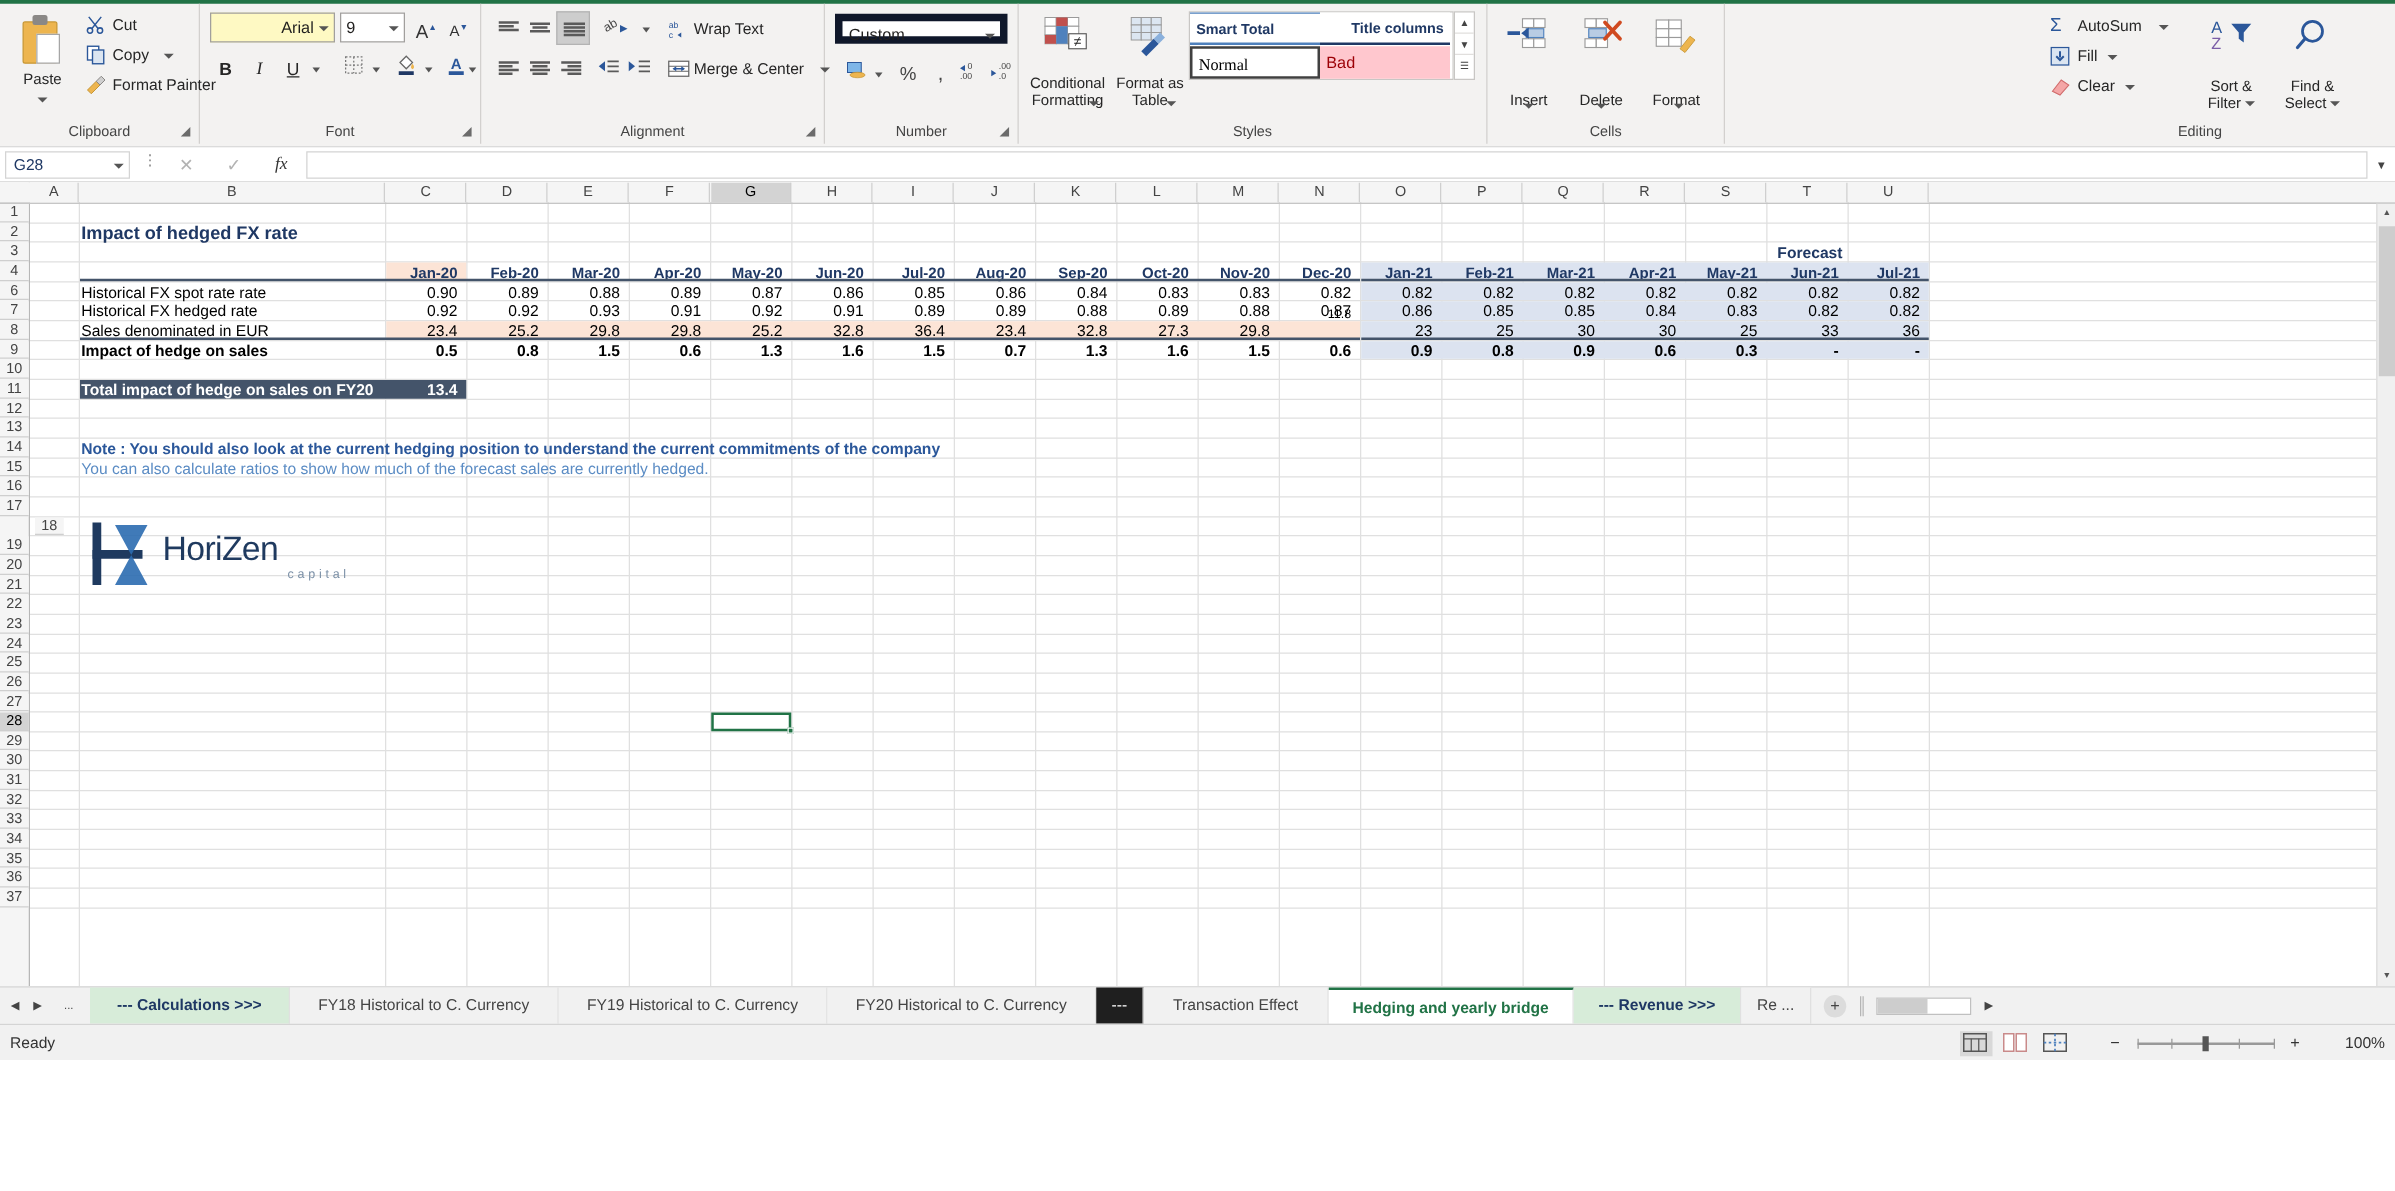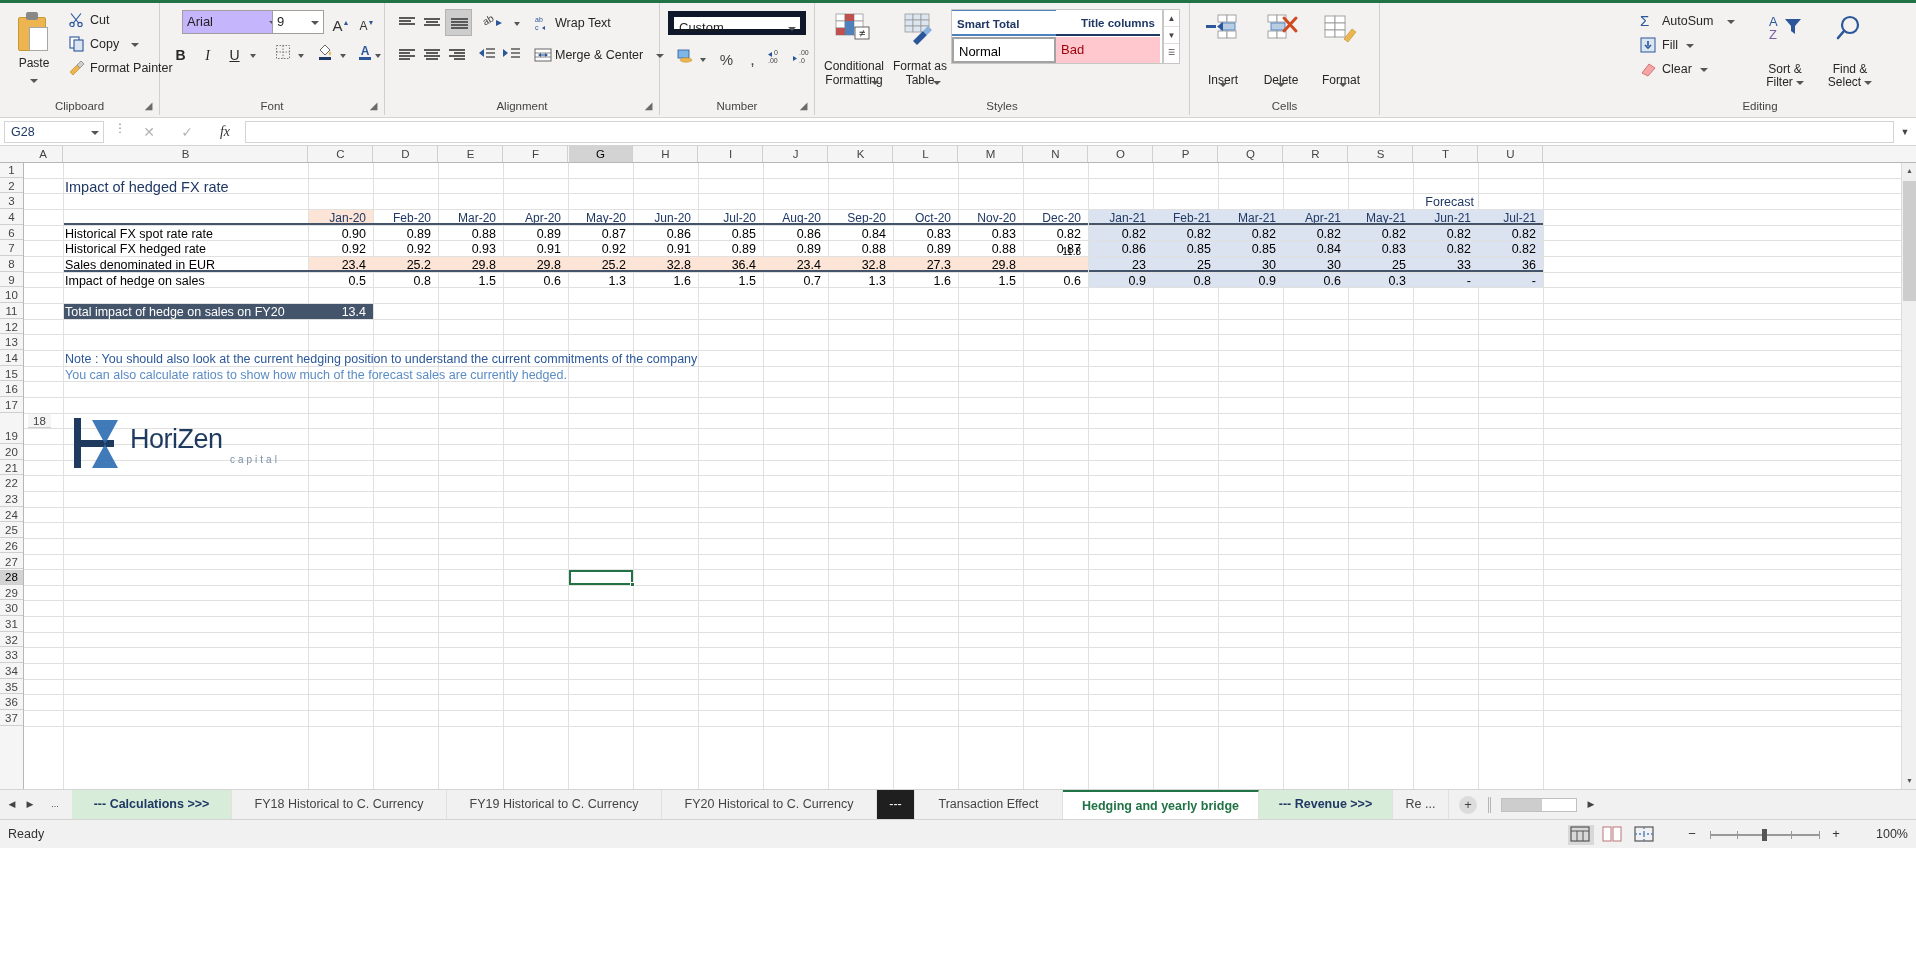--- a/index.html
+++ b/index.html
@@ -62,23 +62,23 @@
     position: absolute; left: 66px; height: 22px; line-height: 22px;
     font-size: 12.5px; color: #262626; padding-left: 24px; cursor: pointer;
     white-space: nowrap;
   }
   .cb-ico {
     position: absolute; left: 2px; top: 2px; width: 18px; height: 18px;
   }
   
   #g-font { left: 160px; width: 225px; }
   #font-name-box {
-    position: absolute; left: 22px; top: 7px; width: 100px; height: 24px;
-    background: #c4b5fd; border: 1px solid #a19f9d; font-size: 13px;
-    padding: 3px 16px 0 4px; color: #201f1e; overflow: hidden; white-space: nowrap;
+    position: absolute; left: 8px; top: 7px; width: 100px; height: 24px;
+    background: #fef9c3; border: 1px solid #a19f9d; font-size: 13px;
+    padding: 3px 16px 0 4px; color: #201f1e; overflow: hidden; white-space: nowrap; text-align: right;
   }
   #font-size-box {
     position: absolute; left: 112px; top: 7px; width: 52px; height: 24px;
     background: #fff; border: 1px solid #a19f9d; font-size: 13px;
     padding: 3px 16px 0 4px; color: #201f1e;
   }
   .box-caret {
     position: absolute; right: 4px; top: 10px;
     width: 0; height: 0;
     border-left: 4px solid transparent; border-right: 4px solid transparent;
@@ -221,21 +221,21 @@
     position: absolute; left: 24px; top: 17px; right: 0; bottom: 0;
     overflow: hidden;
   }
   .gline-v { position: absolute; top: 0; bottom: 0; width: 1px; background: #e0e0e0; }
   .gline-h { position: absolute; left: 0; right: 0; height: 1px; background: #e0e0e0; }
   .cell {
     position: absolute; font-size: 12.5px; color: #000;
     overflow: visible; white-space: nowrap; line-height: 15px;
   }
   .cell.r  { text-align: right; }
-  .cell.b  { font-weight: normal; }
+  .cell.b  { font-weight: bold; }
   #sel-cell {
     position: absolute; border: 2px solid #217346; box-sizing: border-box;
     z-index: 3; pointer-events: none;
   }
   #sel-handle {
     position: absolute; width: 5px; height: 5px; background: #217346;
     border: 1px solid #fff; z-index: 4;
   }
   
   #logo {
@@ -617,21 +617,21 @@
     </div>
     <span class="caret-dn" style="position:absolute;left:118px;top:78px;"></span>
 
     <div class="styles-gallery">
       <div class="gal-cell" style="left:0;top:0;border-bottom:2px solid #4f81bd;border-top:1px solid #4f81bd;color:#1f3864;font-weight:bold;background:#fff;">
         <span>Smart Total</span>
       </div>
       <div class="gal-cell" style="left:104px;top:0;border-bottom:2px solid #1f3864;color:#1f3864;font-weight:bold;text-align:right;background:#fff;">
         <span>Title columns</span>
       </div>
-      <div class="gal-cell" style="left:0;top:27px;border:2px solid #a3a3a3;background:#fff;color:#000;font-size:13px;">
+      <div class="gal-cell" style="left:0;top:27px;border:2px solid #404040;background:#fff;color:#000;font-size:13px;font-family:Liberation Serif, serif;">
         <span>Normal</span>
       </div>
       <div class="gal-cell" style="left:104px;top:27px;background:#ffc7ce;color:#9c0006;font-size:13px;">
         <span>Bad</span>
       </div>
     </div>
     <div class="gal-scroll">
       <div>▲</div>
       <div>▼</div>
       <div style="border-bottom:none;">☰</div>

